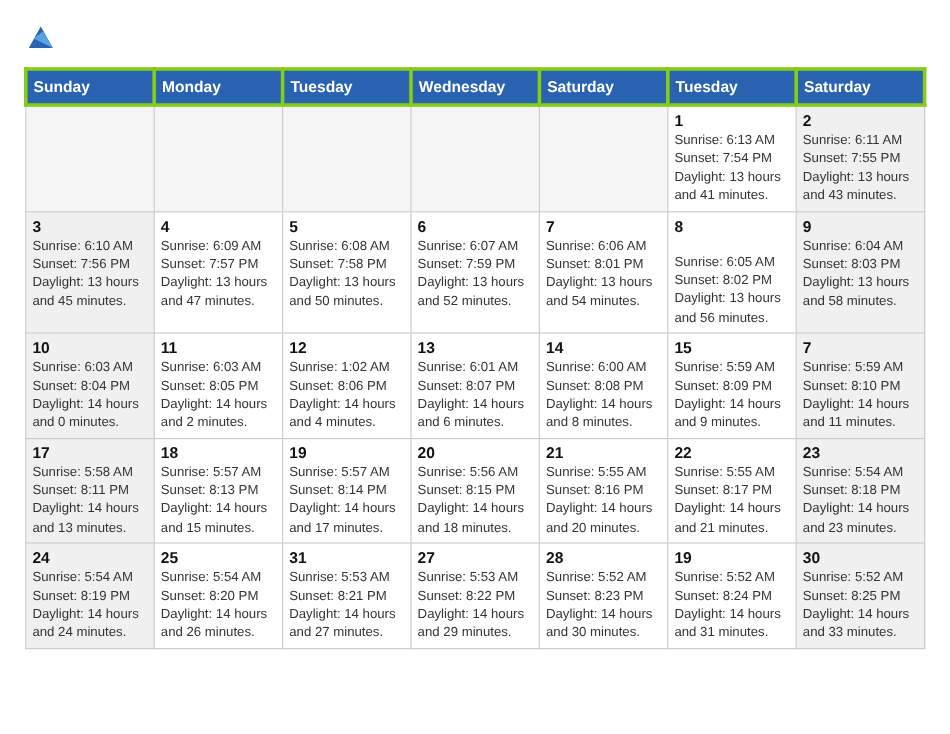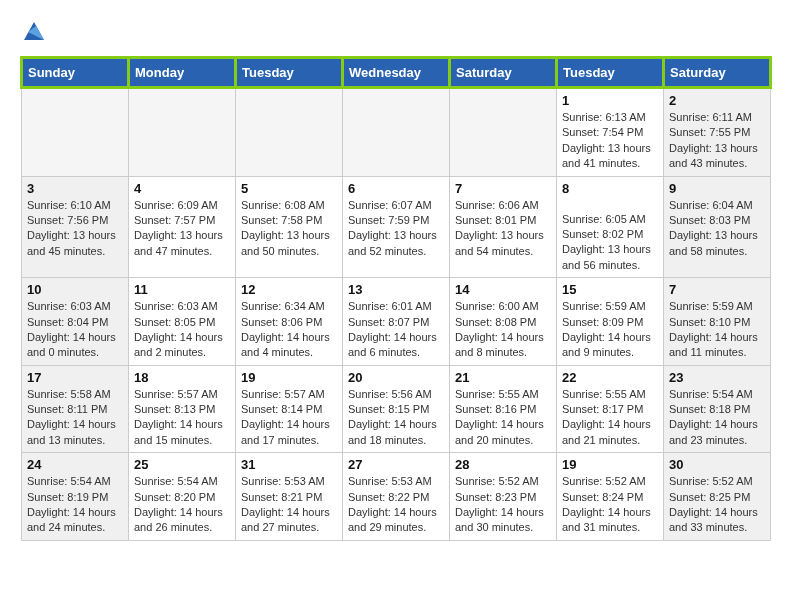--- a/index.html
+++ b/index.html
@@ -197,21 +197,21 @@
           </td>
           <td class="cal-cell">
             <span class="day-num">11</span>
             <div class="cell-info" style="white-space: pre-line;">Sunrise: 6:03 AM
 Sunset: 8:05 PM
 Daylight: 14 hours
 and 2 minutes.</div>
           </td>
           <td class="cal-cell">
             <span class="day-num">12</span>
-            <div class="cell-info" style="white-space: pre-line;">Sunrise: 6:34 AM
+            <div class="cell-info" style="white-space: pre-line;">Sunrise: 1:02 AM
 Sunset: 8:06 PM
 Daylight: 14 hours
 and 4 minutes.</div>
           </td>
           <td class="cal-cell">
             <span class="day-num">13</span>
             <div class="cell-info" style="white-space: pre-line;">Sunrise: 6:01 AM
 Sunset: 8:07 PM
 Daylight: 14 hours
 and 6 minutes.</div>

